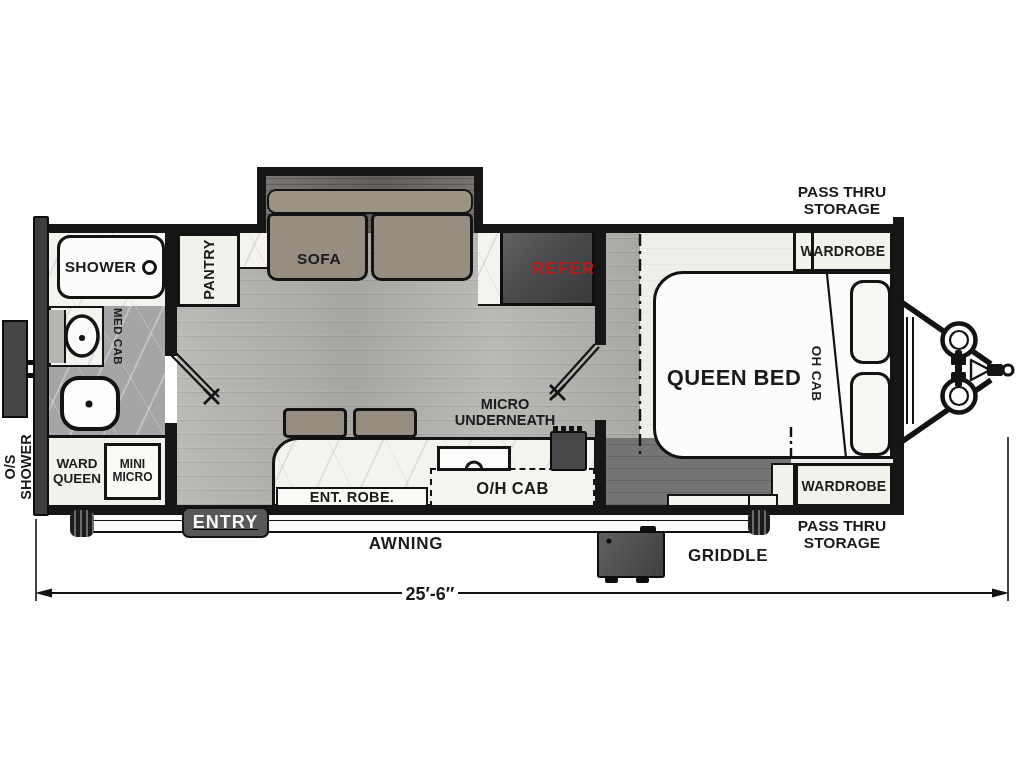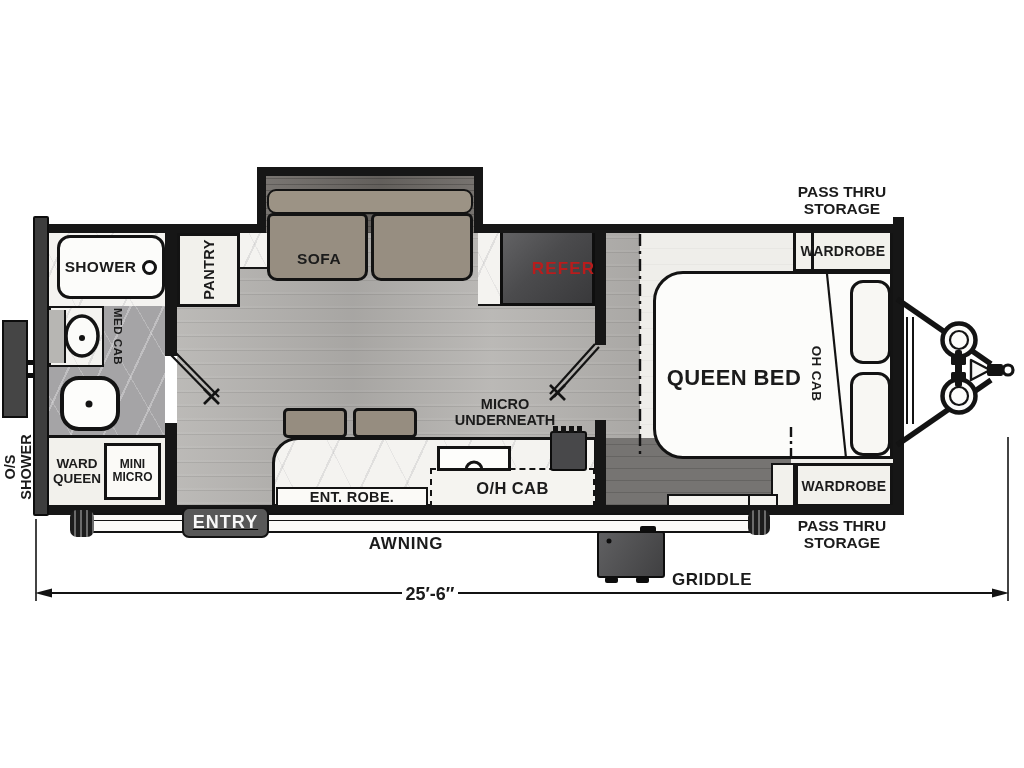--- a/index.html
+++ b/index.html
@@ -145,21 +145,21 @@
   <div class="abs" style="left:748px;top:510px;width:22px;height:25px;background:#1c1c1c;border-radius:7px;z-index:5;
               background-image:repeating-linear-gradient(90deg, transparent 0 4px, rgba(255,255,255,0.35) 4px 6px);"></div>
   <div class="abs" style="left:182px;top:507px;width:87px;height:31px;background:#585858;border:2px solid #131313;border-radius:7px;z-index:6;
               display:flex;align-items:center;justify-content:center;box-sizing:border-box;">
     <span class="lbl" style="position:static;color:#f7f7f7;font-size:18px;letter-spacing:1px;">ENTRY</span>
   </div>
   <div class="lbl" style="left:336px;top:534px;width:140px;font-size:17px;letter-spacing:0.8px;">AWNING</div>
 
   <div class="abs" style="left:597px;top:531px;width:68px;height:47px;background:#4e4e50;border:2.5px solid #0d0d0d;border-radius:3px;z-index:5;box-sizing:border-box;
               background-image:linear-gradient(120deg, rgba(255,255,255,0.10), rgba(0,0,0,0.18));"></div>
-  <div class="lbl" style="left:672px;top:546px;width:86px;font-size:17px;text-align:left;letter-spacing:0.5px;margin-top:24px;">GRIDDLE</div>
+  <div class="lbl" style="left:688px;top:546px;width:86px;font-size:17px;text-align:left;letter-spacing:0.5px;">GRIDDLE</div>
 
   <div class="lbl" style="left:762px;top:184px;width:160px;font-size:15.5px;line-height:16.5px;">
     <span>PASS THRU</span><br>
     <span>STORAGE</span>
   </div>
   <div class="lbl" style="left:762px;top:518px;width:160px;font-size:15.5px;line-height:16.5px;">
     <span>PASS THRU</span><br>
     <span>STORAGE</span>
   </div>
 

